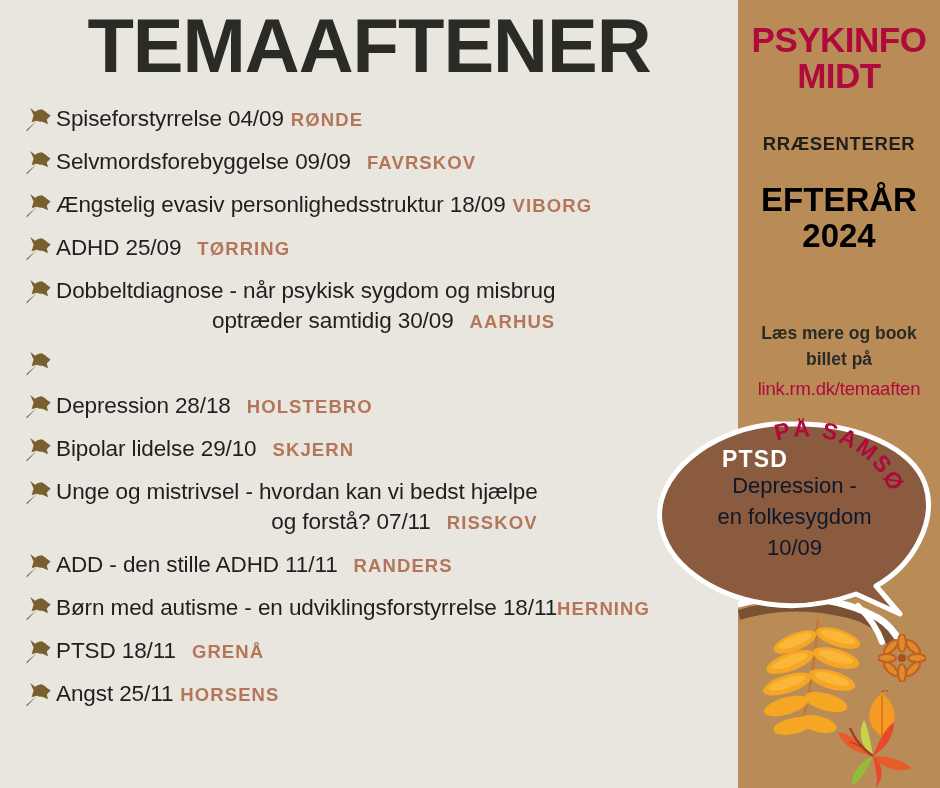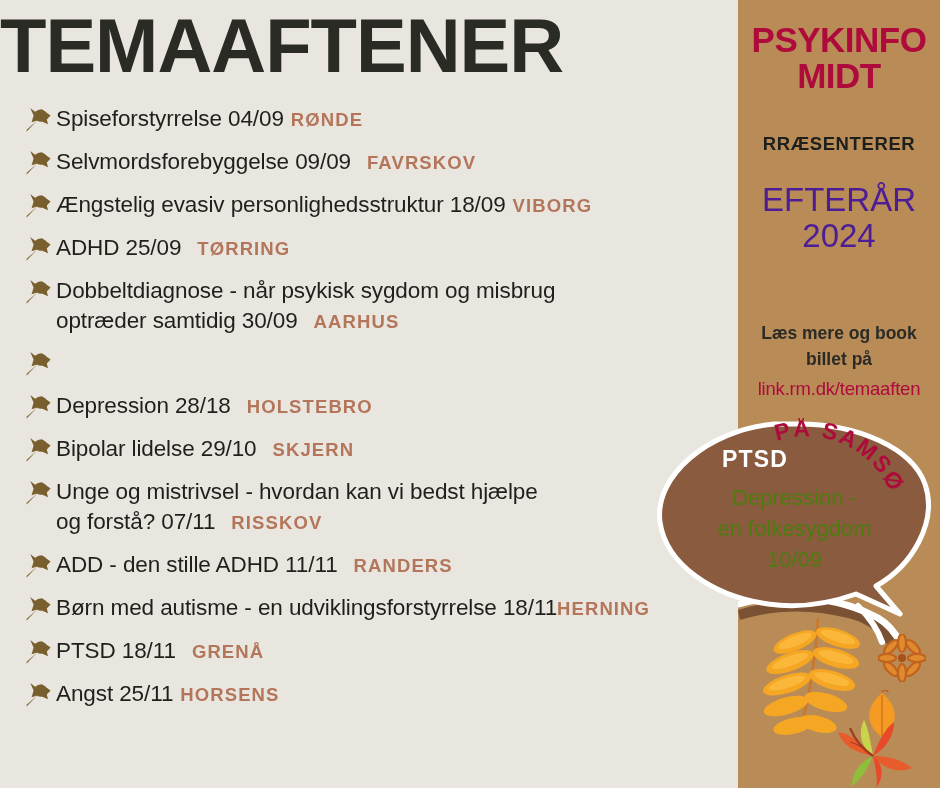--- a/index.html
+++ b/index.html
@@ -44,22 +44,22 @@
     top: 133px;
     color: #1F1F1C;
     font-weight: bold;
     font-size: 18.5px;
     letter-spacing: 0.6px;
   }
   .season {
     position: absolute;
     left: 0; right: 0;
     top: 182px;
-    color: #4c1d95;
-    font-weight: normal;
+    color: #000000;
+    font-weight: bold;
     font-size: 33px;
     line-height: 1.1;
     letter-spacing: 0px;
   }
   .booknote {
     position: absolute;
     left: 0; right: 0;
     top: 320px;
     color: #2B2B26;
     font-size: 17.5px;
@@ -75,33 +75,35 @@
     font-weight: 500;
     letter-spacing: -0.2px;
   }
 
   
   .poster-title {
     position: absolute;
     left: 0;
     top: 8px;
     width: 738px;
+    text-align: center;
     color: #2B2B26;
     font-size: 76px;
     font-weight: bold;
     letter-spacing: -1px;
     line-height: 1;
   }
 
   
   .event-list {
     position: absolute;
     left: 24px;
     top: 104px;
     width: 716px;
+    text-align: right;
   }
   .event-row {
     position: relative;
     display: flex;
     align-items: flex-start;
     margin-bottom: 13px;
     min-height: 30px;
   }
   .pin-icon {
     width: 30px;
@@ -143,24 +145,24 @@
     left: 72px;
     top: 28px;
     color: #FFFFFF;
     font-size: 23px;
     font-weight: 600;
     letter-spacing: 1.2px;
   }
   .bubble-body {
     position: absolute;
     left: 22px;
-    top: 64px;
+    top: 52px;
     width: 245px;
     text-align: center;
-    color: #4d7c0f;
+    color: #0f172a;
     font-size: 22px;
     line-height: 1.42;
   }
   .samso-arc {
     position: absolute;
     left: 118px;
     top: 0px;
     width: 172px;
     height: 95px;
     pointer-events: none;

